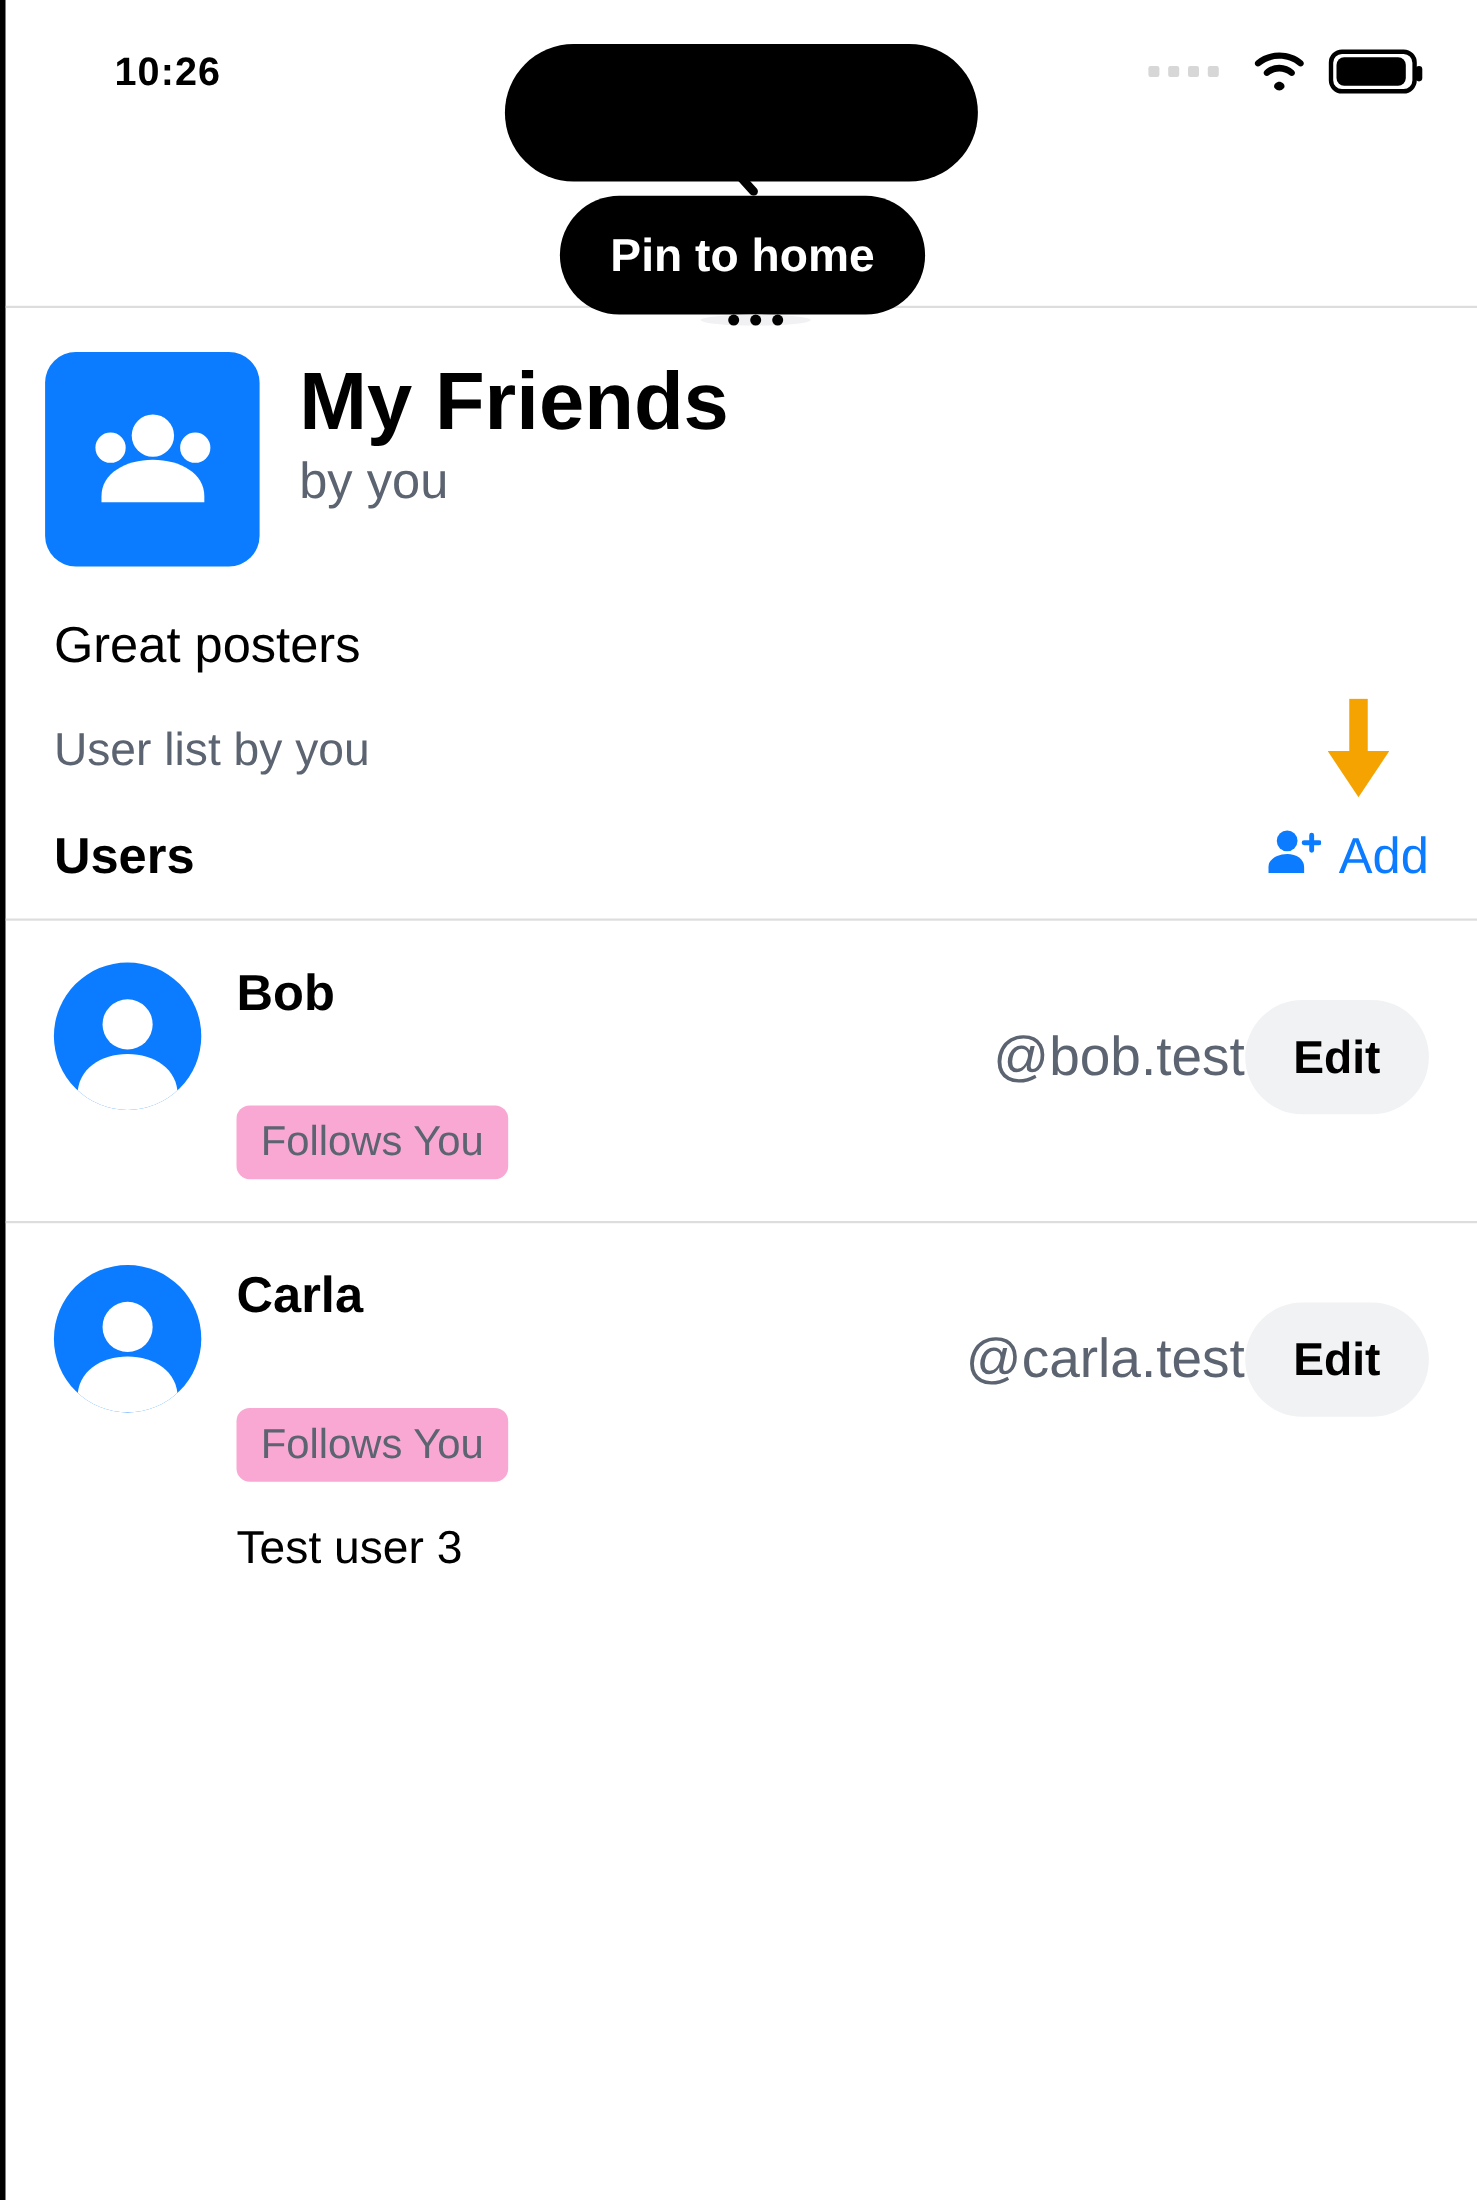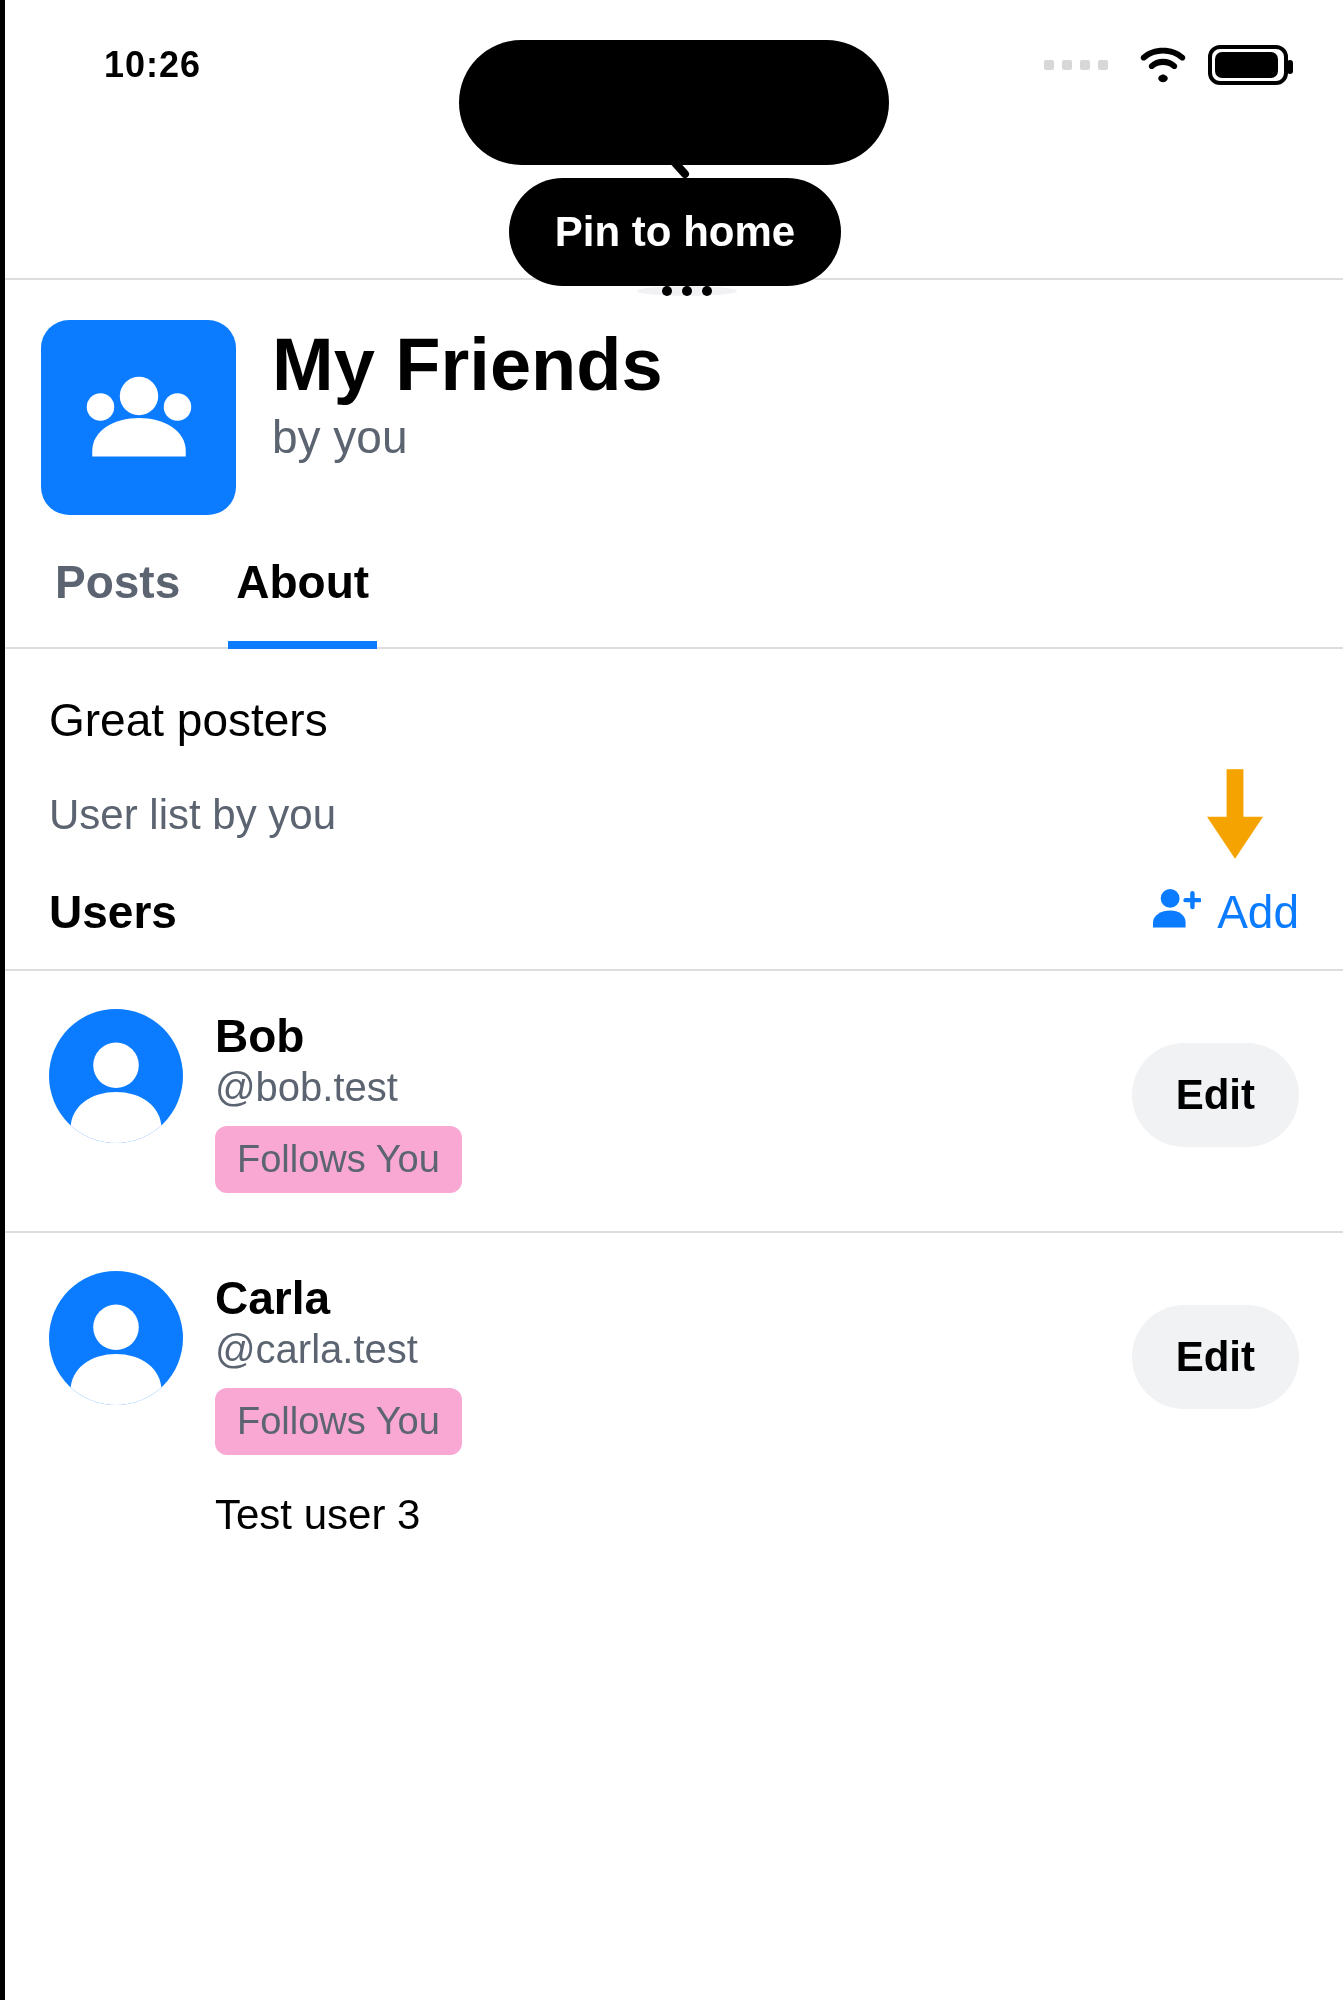--- a/index.html
+++ b/index.html
@@ -186,21 +186,21 @@
   .avatar {
     width: 134px; height: 134px;
     border-radius: 50%;
     background: #0b7cff;
     flex: none;
     display:flex; align-items:flex-end; justify-content:center;
     overflow: hidden;
   }
   .user-main { margin-left: 32px; flex:1; }
   .user-name { font-size: 46px; font-weight: 800; }
-  .user-handle { font-size: 40px; color: #5b6470; margin-top: 2px; }
+  .user-handle { font-size: 50px; color: #5b6470; margin-top: 2px; text-align: right; }
   .badge {
     display:inline-block;
     background: #f9a8d4;
     color: #5b6470;
     font-size: 38px;
     padding: 12px 22px;
     border-radius: 12px;
     margin-top: 16px;
   }
   .user-bio { font-size: 42px; margin-top: 36px; }
@@ -264,24 +264,20 @@
         <circle cx="78" cy="32" r="10" fill="#fff"></circle>
         <path d="M50 40c-18 0-34 9-34 24v4h68v-4c0-15-16-24-34-24z" fill="#fff"></path>
       </svg>
     </div>
     <div>
       <div class="list-title">My Friends</div>
       <div class="list-sub">by you</div>
     </div>
   </div>
 
-  <div class="tabs">
-    <div class="tab">Posts</div>
-    <div class="tab active">About</div>
-  </div>
 
   <div class="about">
     <div class="about-desc">Great posters</div>
     <div class="about-by">User list by you</div>
 
     <div class="arrow-anno">
       <svg width="56" height="90" viewBox="0 0 40 64">
         <rect x="14" y="0" width="12" height="36" fill="#f5a300"></rect>
         <path d="M20 64 0 34h40z" fill="#f5a300"></path>
       </svg>

